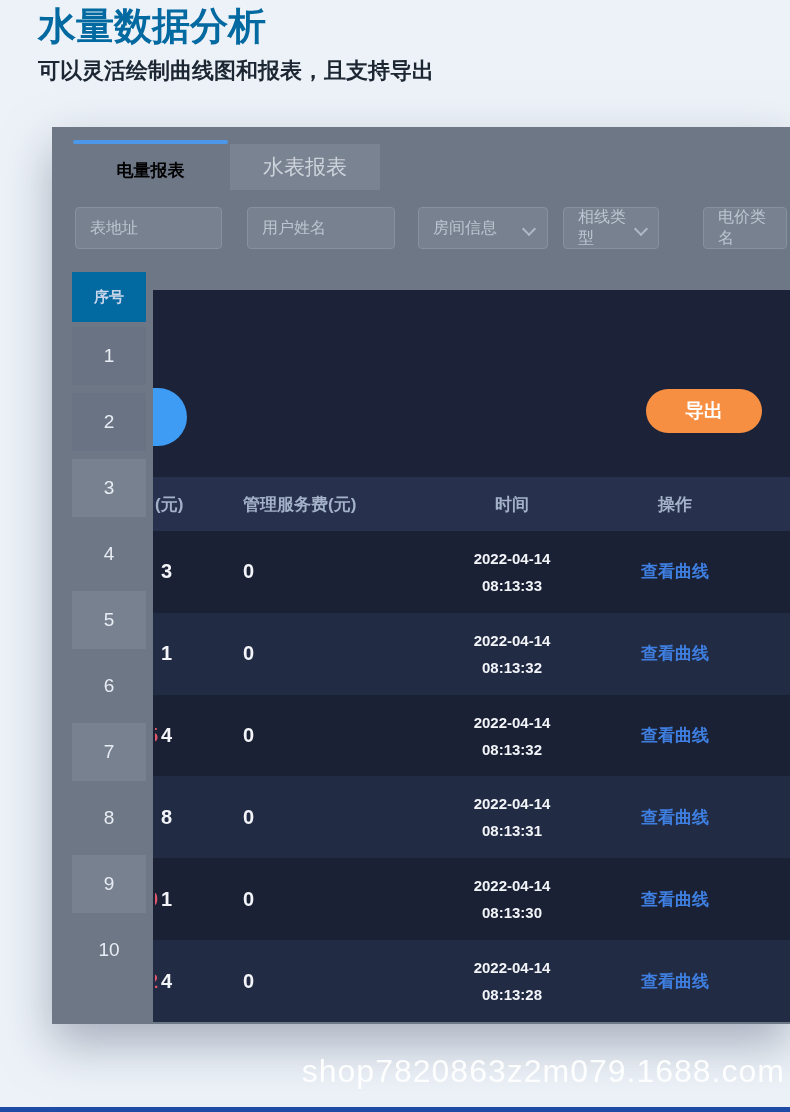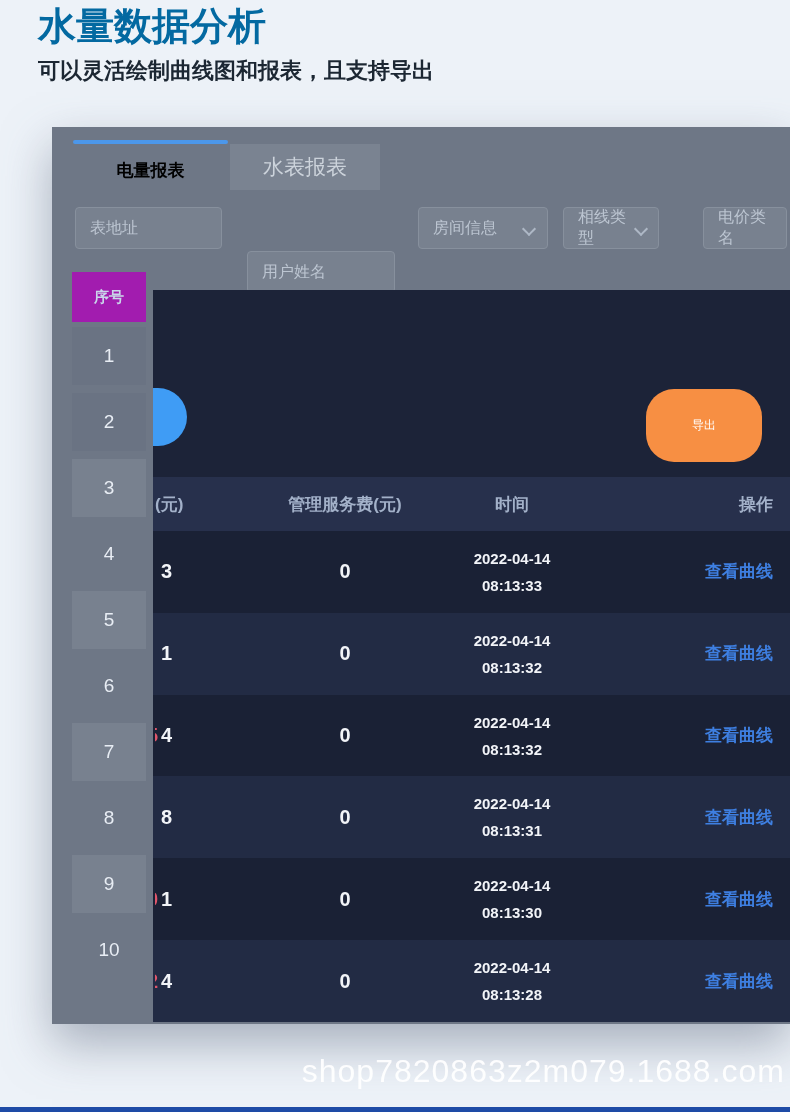--- a/index.html
+++ b/index.html
@@ -17,55 +17,55 @@
   .tab-indicator { position:absolute; left:21px; top:13px; width:155px; height:4px; background:#4c97ea; border-radius:2px; }
   .tab-active { position:absolute; left:21px; top:20px; width:155px; height:46px; display:flex; align-items:center; justify-content:center;
                 color:#000000; font-size:17px; font-weight:bold; cursor:pointer; }
   .tab-inactive { position:absolute; left:178px; top:17px; width:150px; height:46px; display:flex; align-items:center; justify-content:center;
                   background:#7a8391; color:#ccd3db; font-size:21px; cursor:pointer; }
 
   
   .filter { position:absolute; top:80px; height:42px; background:#78818f; border:1px solid #87909d; border-radius:4px;
             display:flex; align-items:center; padding:0 12px 0 14px; color:#bcc5d1; font-size:16px; cursor:text; }
   .filter.f0 { left:23px;  width:147px; }
-  .filter.f1 { left:195px; width:148px;margin-top:44px; }
+  .filter.f1 { left:195px; width:148px; }
   .filter.f2 { left:366px; width:130px; cursor:pointer; }
   .filter.f3 { left:511px; width:96px; cursor:pointer; }
   .filter.f4 { left:651px; width:84px; }
   .chevron { margin-left:auto; width:11px; height:11px; position:relative; }
   .chevron::before { content:""; position:absolute; left:0; top:1px; width:8px; height:8px;
                      border-right:2px solid #aeb8c6; border-bottom:2px solid #aeb8c6; transform:rotate(45deg); }
 
   
-  .seq-header { position:absolute; left:20px; top:145px; width:74px; height:50px; background:#a21caf;
+  .seq-header { position:absolute; left:20px; top:145px; width:74px; height:50px; background:#0369a1;
                 display:flex; align-items:center; justify-content:center; color:#c9d6ea; font-size:15px; font-weight:bold; }
   .seq-rows { position:absolute; left:20px; top:200px; width:74px; }
   .seq-row { height:58px; margin-bottom:8px; display:flex; align-items:center; justify-content:center;
              color:#e8edf4; font-size:19px; }
   .seq-row.s-a { background:#6a7383; }
   .seq-row.s-b { background:#78818f; }
   .seq-row.s-c { background:transparent; }
 
   
   .dark-panel { position:absolute; left:101px; top:163px; width:637px; height:732px; background:#1c2338; overflow:hidden; }
 
   .query-pill { position:absolute; left:-70px; top:98px; width:104px; height:58px; background:#3f9cf5; border-radius:29px; cursor:pointer; }
-  .export-btn { position:absolute; left:493px; top:99px; width:116px; height:73px; background:#f78f43; border-radius:28px;
-                display:flex; align-items:center; justify-content:center; color:#ffffff; font-size:12px; font-weight:normal;
+  .export-btn { position:absolute; left:493px; top:99px; width:116px; height:44px; background:#f78f43; border-radius:28px;
+                display:flex; align-items:center; justify-content:center; color:#ffffff; font-size:19px; font-weight:bold;
                 border:none; cursor:pointer; }
 
   .data-table { position:absolute; left:0; top:187px; width:637px; height:545px; display:flex; flex-direction:column; }
   .thead { height:54px; background:#27304c; display:flex; align-items:center; flex:none; }
   .trow { flex:1; display:flex; align-items:center; }
   .trow.dark  { background:#1a2135; }
   .trow.light { background:#222b44; }
   .c1 { width:90px;  overflow:hidden; white-space:nowrap; padding-left:2px; }
-  .c2 { width:204px; text-align:center; }
+  .c2 { width:204px; }
   .c3 { width:130px; text-align:center; }
-  .c4 { width:196px; text-align:right; }
+  .c4 { width:196px; text-align:center; }
   .thead .c1, .thead .c2, .thead .c3, .thead .c4 { color:#a3b1c9; font-size:17px; font-weight:bold; }
   .trow .c1, .trow .c2 { color:#f2f4f8; font-size:20px; font-weight:bold; }
   .cell-date { color:#f2f4f8; font-size:15px; font-weight:bold; line-height:27px; }
   .fee-prefix { display:inline-block; width:6px; overflow:hidden; vertical-align:bottom; color:#e0566b; }
   .fee-prefix > span { display:inline-block; margin-left:-8px; }
   .curve-link { color:#3e7fe1; font-size:17px; font-weight:bold; text-decoration:none; cursor:pointer; }
 
   .watermark { position:absolute; right:5px; top:1053px; font-size:32px; color:rgba(255,255,255,0.92); letter-spacing:1px; }
   .bottom-bar { position:absolute; left:0; bottom:0; width:790px; height:5px; background:#1e4ba6; }
 </style>

